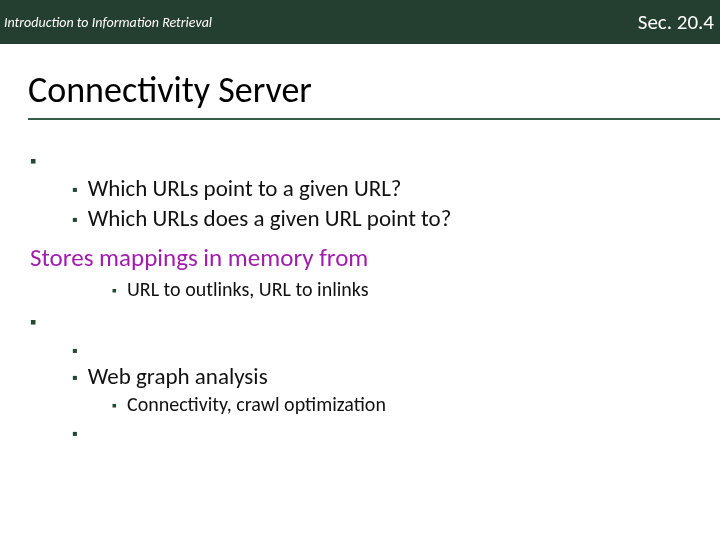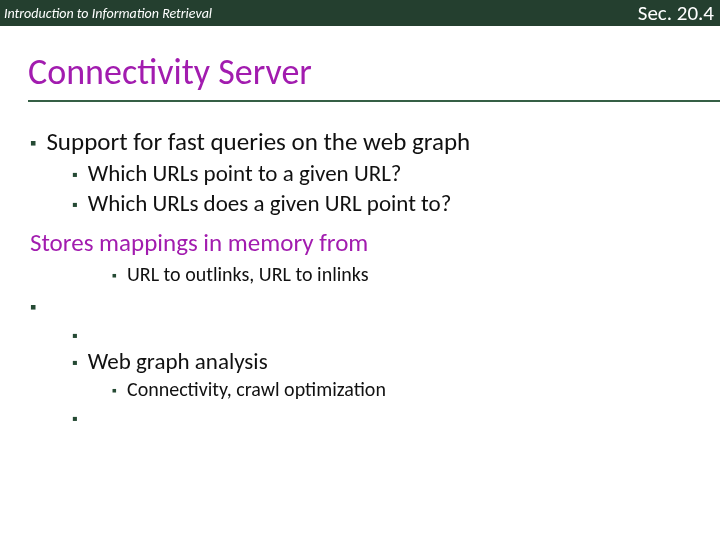--- a/index.html
+++ b/index.html
@@ -6,39 +6,39 @@
   body {
     width: 720px;
     height: 540px;
     font-family: Calibri, Arial, sans-serif;
     background: #fff;
     overflow: hidden;
   }
   .header {
     background: #243f2f;
     color: #fff;
-    height: 26px;
+    height: 44px;
     display: flex;
     justify-content: space-between;
     align-items: center;
     padding: 0 6px 0 4px;
   }
   .header-left {
     font-style: italic;
     font-size: 14px;
   }
   .header-right {
     font-size: 21px;
   }
   .title-block {
     padding: 24px 0 0 28px;
   }
   .title {
     font-size: 36px;
-    color: #a21caf;
+    color: #000000;
     font-weight: 400;
   }
   .title-underline {
     border-bottom: 2.5px solid #355f45;
     margin: 6px 0 0 0;
     width: 100%;
   }
   .content {
     padding: 20px 0 0 0;
   }
@@ -102,21 +102,20 @@
 
 <div class="title-block">
   <div class="title">Connectivity Server</div>
   <div class="title-underline"></div>
 </div>
 
 <div class="content">
 
   <div class="lvl1">
     <span class="bullet">▪</span>
-    <span>Support for fast queries on the web graph</span>
   </div>
   <div class="lvl2">
     <span class="bullet">▪</span>
     <span>Which URLs point to a given URL?</span>
   </div>
   <div class="lvl2">
     <span class="bullet">▪</span>
     <span>Which URLs does a given URL point to?</span>
   </div>
 

